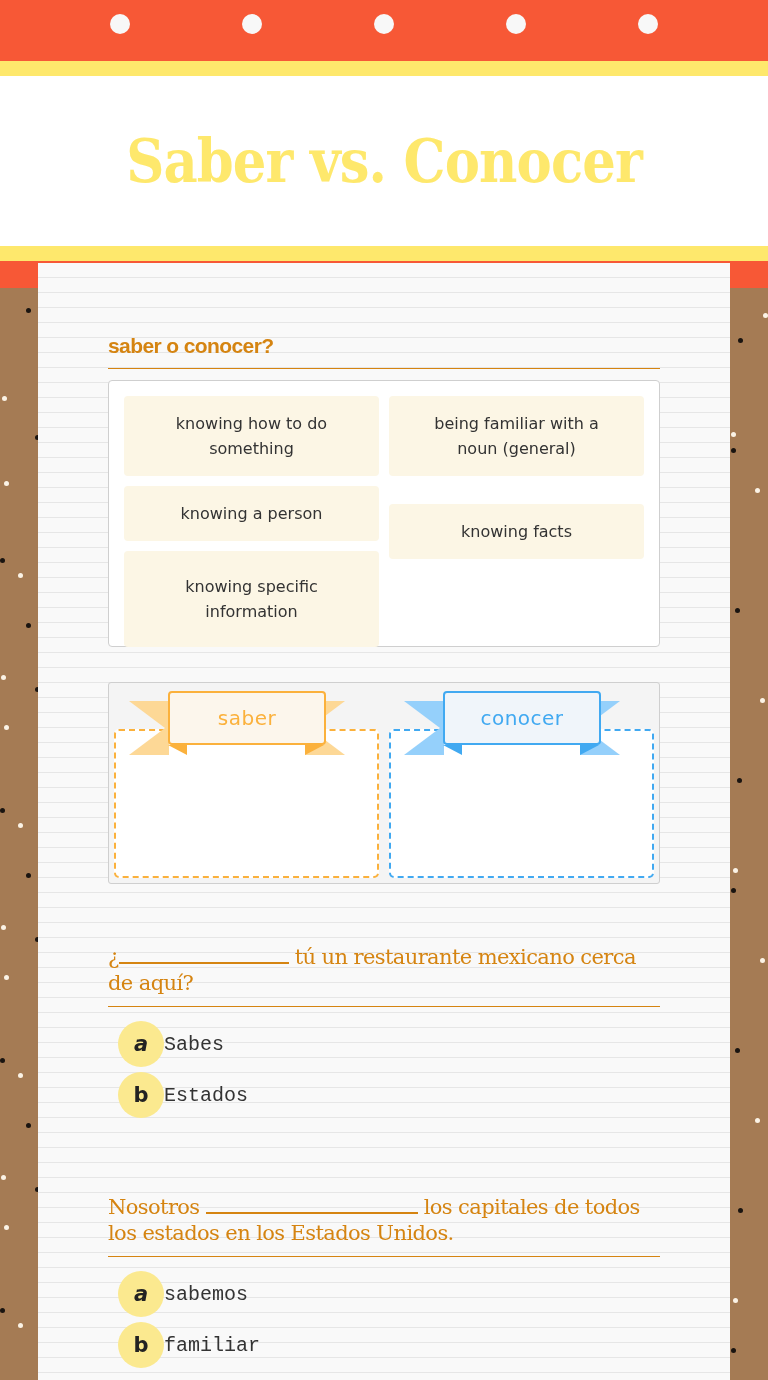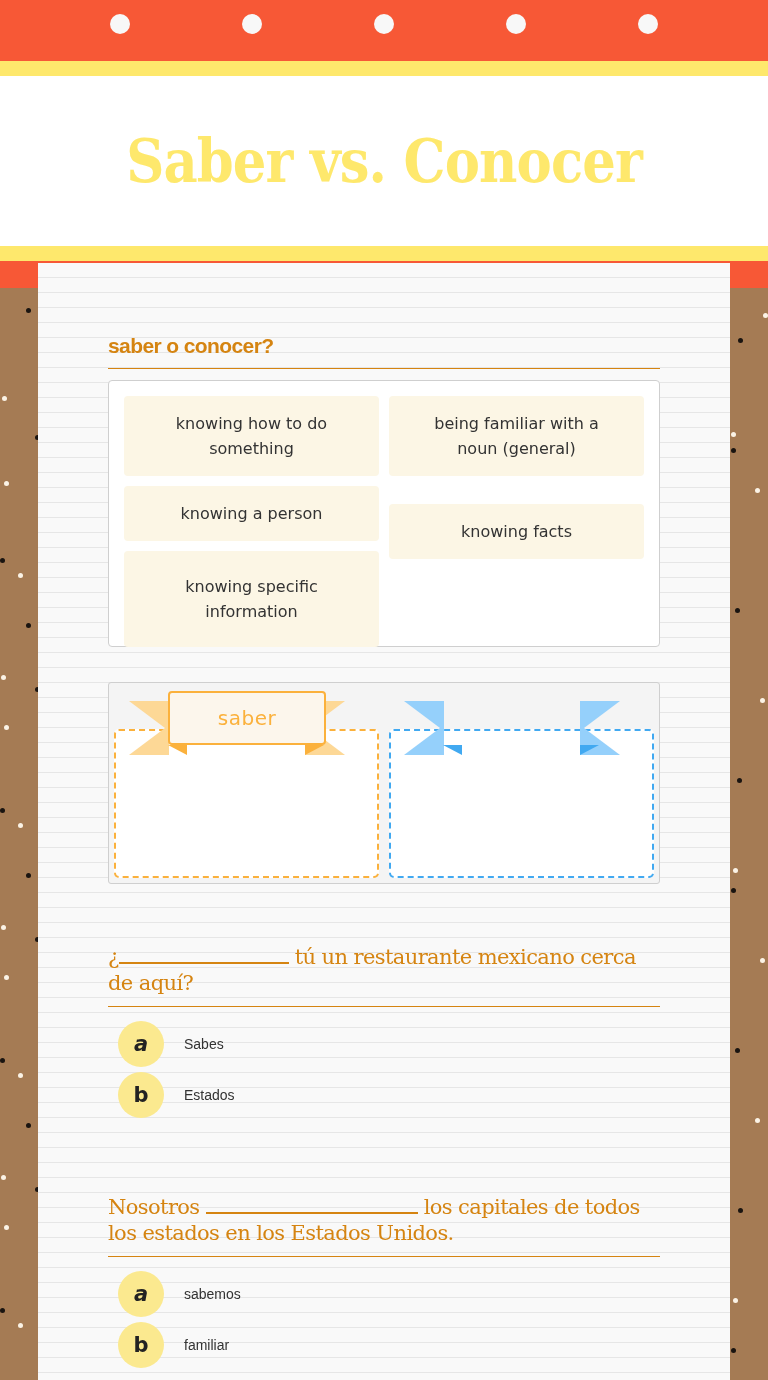--- a/index.html
+++ b/index.html
@@ -77,21 +77,21 @@
       line-height: 26px; letter-spacing: -0.6px;
     }
     .blank { display: inline-block; border-bottom: 2px solid #d58411; height: 18px; vertical-align: baseline; }
     .option { position: absolute; left: 10px; height: 46px; display: flex; align-items: center; cursor: pointer; }
     .opt-circle {
       width: 46px; height: 46px; border-radius: 50%; background: #fbe98f;
       display: flex; align-items: center; justify-content: center;
       font-family: "DejaVu Sans", sans-serif; font-weight: bold; font-size: 21px; color: #222;
     }
     .opt-circle.italic { font-style: italic; }
-    .opt-label { margin-left: 20px; font-family: Liberation Sans, sans-serif; font-size: 14px; color: #333; }
+    .opt-label { font-family: Liberation Mono, monospace; font-size: 20px; color: #333; }
   </style>
 </head>
 <body>
 
 <div class="top-band">
   <div class="hole" style="left:110px"></div>
   <div class="hole" style="left:242px"></div>
   <div class="hole" style="left:374px"></div>
   <div class="hole" style="left:506px"></div>
   <div class="hole" style="left:638px"></div>
@@ -181,20 +181,23 @@
     <div class="ribbon-label" style="left:59px;background:#fcf6ec;border-color:#fbb13c;color:#fbb13c">
       <span>saber</span>
     </div>
 
     <div class="drop-zone" style="left:280px;border-color:#41a9f1"></div>
     <div class="ribbon-tail" style="left:295px;border-top:27px solid #95d0fb;border-bottom:27px solid #95d0fb;border-left:36px solid transparent;width:40px"></div>
     <div class="ribbon-tail" style="left:471px;border-top:27px solid #95d0fb;border-bottom:27px solid #95d0fb;border-right:36px solid transparent;width:40px"></div>
     <div class="ribbon-fold" style="left:334px;border-top:10px solid #41a9f1;border-left:19px solid transparent"></div>
     <div class="ribbon-fold" style="left:471px;border-top:10px solid #41a9f1;border-right:19px solid transparent"></div>
     <div class="ribbon-under" style="left:355px;width:116px"></div>
+    <div class="ribbon-label" style="left:334px;background:#f0f5fa;border-color:#41a9f1;color:#41a9f1">
+      <span>conocer</span>
+    </div>
   </div>
 
   <div class="question" style="top:681px">
     <div class="q-text">
       <span>¿</span><span class="blank" style="width:170px"></span><span> tú un restaurante mexicano cerca de aquí?</span>
     </div>
   </div>
   <div class="rule" style="top:743px"></div>
   <div class="question" style="top:758px">
     <div class="option" style="top:0px">

